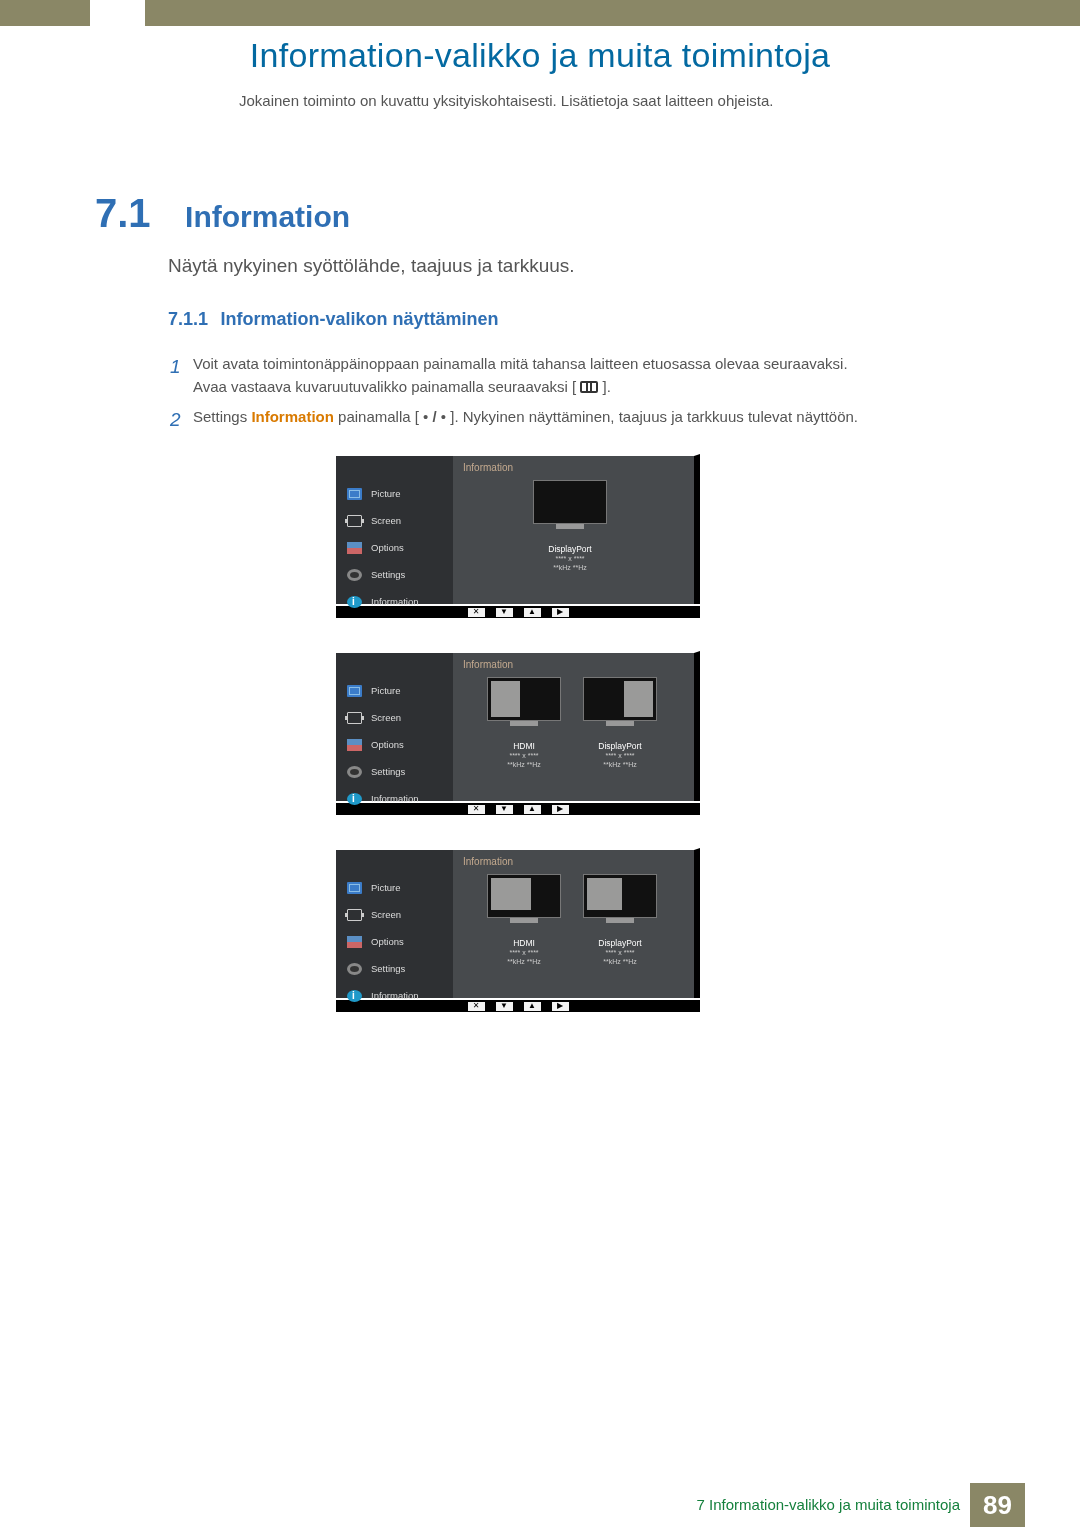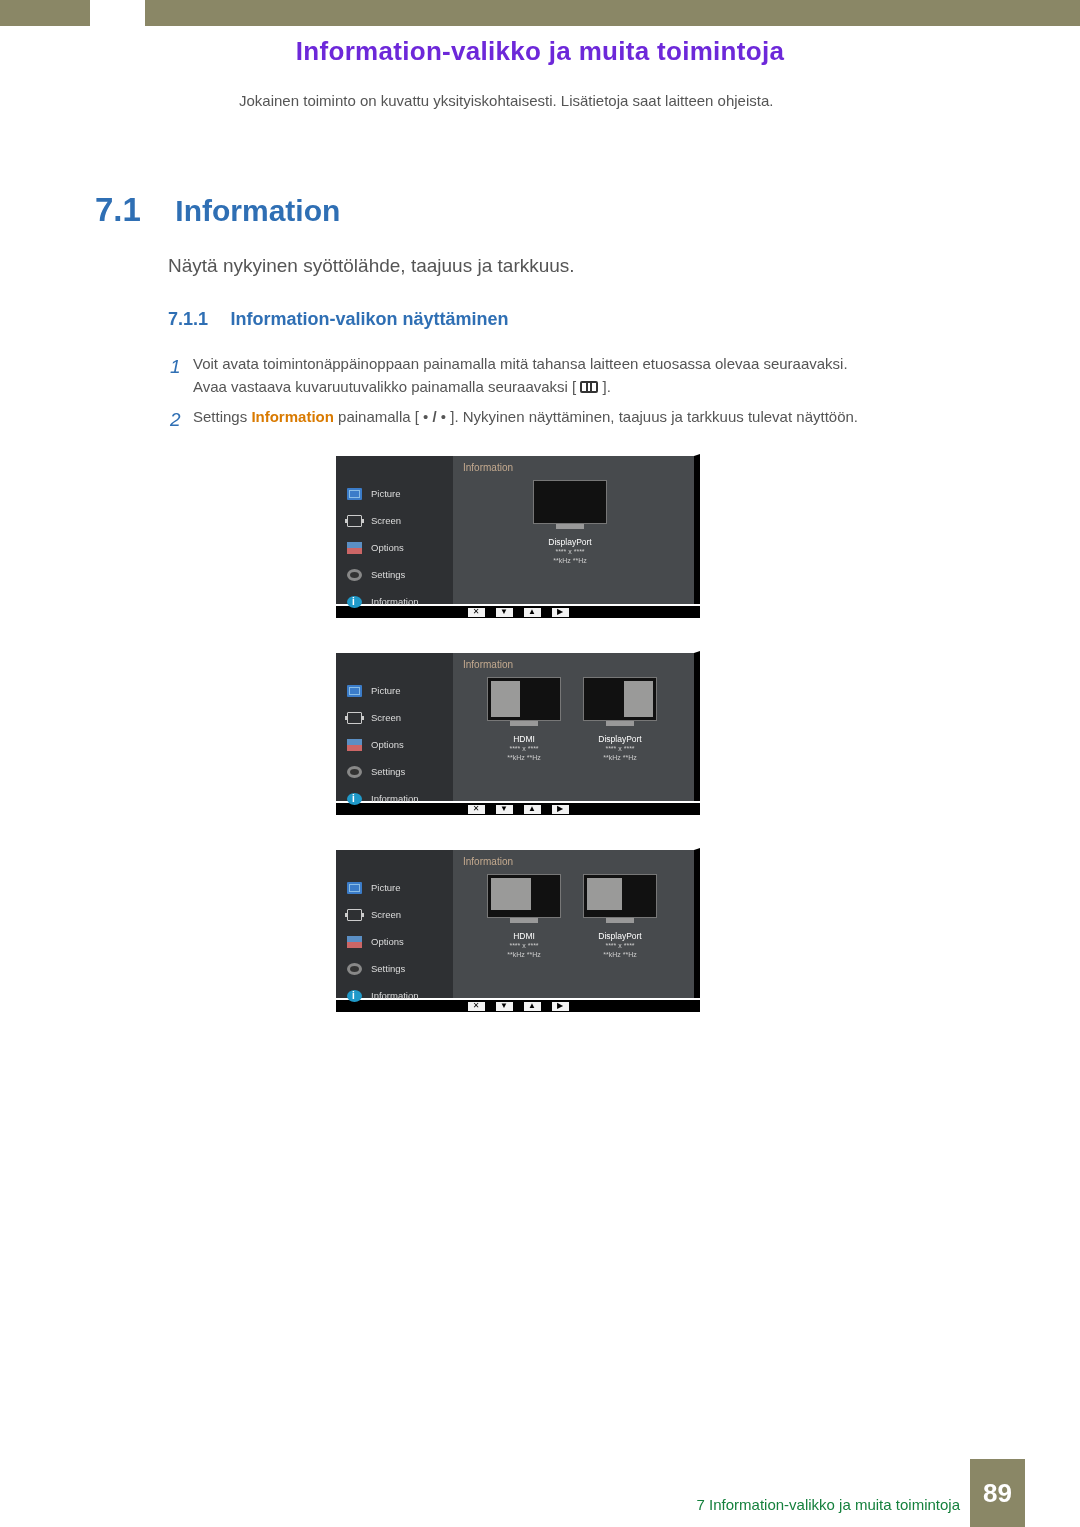--- a/index.html
+++ b/index.html
@@ -21,40 +21,40 @@
     position: absolute;
     top: 0; left: 90px;
     width: 55px; height: 26px;
     background: #fff;
   }
   .chapter-title {
     position: absolute;
     top: 36px;
     left: 0; right: 0;
     text-align: center;
-    font-size: 26px;
-    color: #6d28d9;
-    font-weight: 700;
+    font-size: 34px;
+    color: #0369a1;
+    font-weight: 400;
     letter-spacing: 0.3px;
   }
   .intro-text {
     position: absolute;
     top: 92px;
     left: 195px;
     font-size: 15px;
     color: #555;
     margin-left: 44px;
   }
   .sec-row {
     position: absolute;
     top: 191px;
     left: 95px;
   }
   .sec-num {
-    font-size: 33px;
+    font-size: 40px;
     color: #2f6fb4;
     font-weight: 600;
     display: inline-block;
   }
   .sec-title {
     font-size: 30px;
     color: #2f6fb4;
     font-weight: 600;
     display: inline-block;
     margin-left: 30px;
@@ -69,21 +69,21 @@
   .subsec-row {
     position: absolute;
     top: 309px;
     left: 168px;
   }
   .subsec-num, .subsec-title {
     font-size: 18px;
     color: #2f6fb4;
     font-weight: 600;
   }
-  .subsec-title { margin-left: 18px; }
+  .subsec-title { margin-left: 8px; }
   .steps {
     position: absolute;
     top: 352px;
     left: 170px;
     right: 90px;
   }
   .step {
     display: flex;
     margin-bottom: 6px;
     line-height: 1.55;
@@ -214,21 +214,21 @@
     background:#9a9a99;
   }
   .mon-stand {
     width: 28px; height: 5px;
     background: #999;
     margin: 0 auto;
   }
   .mon-label {
     color: #fff;
     font-size: 8.5px;
-    margin-top: 8px;
+    margin-top: 15px;
     line-height: 1.2;
   }
   .mon-sub {
     color: #ccc;
     font-size: 7px;
     line-height: 1.3;
   }
   .osd-navbar {
     background: #000;
     height: 14px;
@@ -258,21 +258,21 @@
     right: 120px;
     bottom: 14px;
     font-size: 15px;
     color: #15803d;
   }
   .footer-pagebox {
     position: absolute;
     right: 55px;
     bottom: 0;
     width: 55px;
-    height: 68px;
+    height: 44px;
     background: #8a8766;
     color: #fff;
     font-size: 26px;
     font-weight: 700;
     display: flex;
     align-items: center;
     justify-content: center;
   }
 </style>
 </head>

